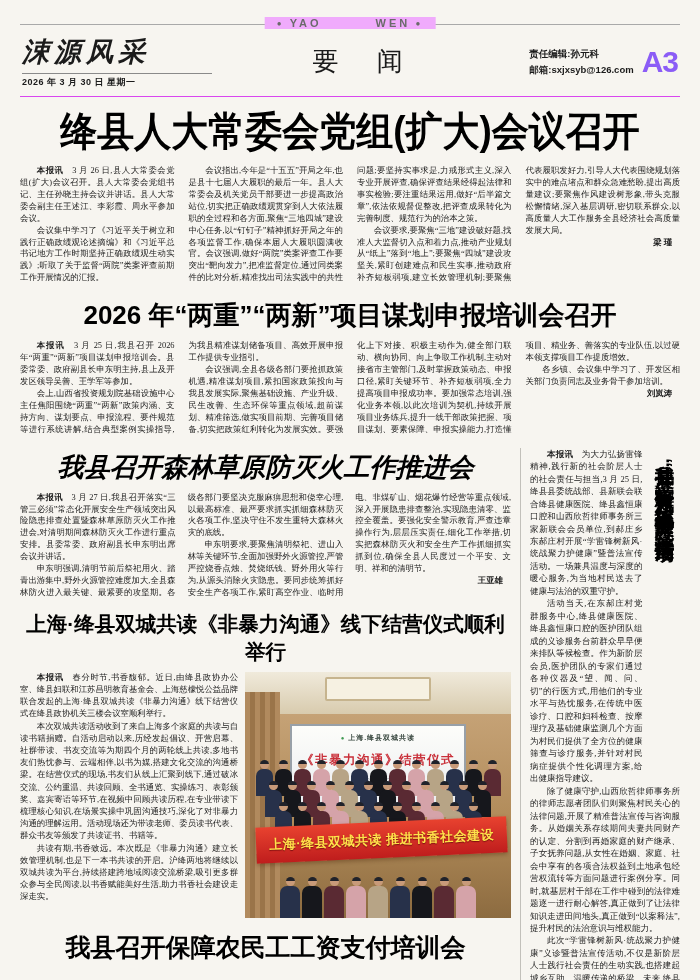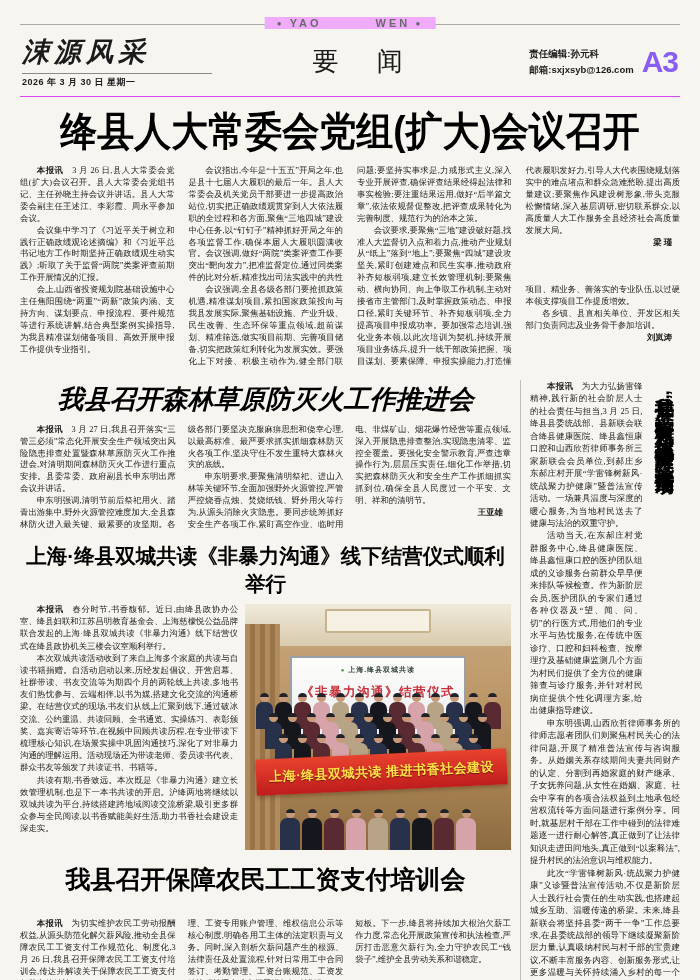--- a/index.html
+++ b/index.html
@@ -148,24 +148,26 @@
     <div class="body-txt cols-4">
       <p><b class="lead">本报讯</b>　<span>3 月 26 日,县人大常委会党组(扩大)会议召开。县人大常委会党组书记、主任孙晓主持会议并讲话。县人大常委会副主任王述江、李彩霞、周永平参加会议。</span></p>
       <p>会议集中学习了《习近平关于树立和践行正确政绩观论述摘编》和《习近平总书记地方工作时期坚持正确政绩观生动实践》;听取了关于监督“两院”类案评查前期工作开展情况的汇报。</p>
       <p>会议指出,今年是“十五五”开局之年,也是县十七届人大履职的最后一年。县人大常委会及机关党员干部要进一步提高政治站位,切实把正确政绩观贯穿到人大依法履职的全过程和各方面,聚焦“三地四城”建设中心任务,以“钉钉子”精神抓好开局之年的各项监督工作,确保本届人大履职圆满收官。会议强调,做好“两院”类案评查工作要突出“靶向发力”,把准监督定位,通过同类案件的比对分析,精准找出司法实践中的共性问题;要坚持实事求是,力戒形式主义,深入专业开展评查,确保评查结果经得起法律和事实检验;要注重结果运用,做好“后半篇文章”,依法依规督促整改,把评查成果转化为完善制度、规范行为的治本之策。</p>
       <p>会议要求,要聚焦“三地”建设破好题,找准人大监督切入点和着力点,推动产业规划从“纸上”落到“地上”;要聚焦“四城”建设攻坚关,紧盯创建难点和民生实事,推动政府补齐短板弱项,建立长效管理机制;要聚焦代表履职发好力,引导人大代表围绕规划落实中的难点堵点和群众急难愁盼,提出高质量建议;要聚焦作风建设树形象,带头克服松懈情绪,深入基层调研,密切联系群众,以高质量人大工作服务全县经济社会高质量发展大局。</p>
       <p class="byline">梁 瑾</p>
     </div>
   </div>
 
   <div>
+    <h2 class="hl hl-2">2026 年“两重”“两新”项目谋划申报培训会召开</h2>
     <div class="body-txt cols-4">
+      <p><b class="lead">本报讯</b>　<span>3 月 25 日,我县召开 2026 年“两重”“两新”项目谋划申报培训会。县委常委、政府副县长申东明主持,县上及开发区领导吴善、王学军等参加。</span></p>
       <p>会上,山西省投资规划院基础设施中心主任焦阳围绕“两重”“两新”政策内涵、支持方向、谋划要点、申报流程、要件规范等进行系统讲解,结合典型案例实操指导,为我县精准谋划储备项目、高效开展申报工作提供专业指引。</p>
       <p>会议强调,全县各级各部门要抢抓政策机遇,精准谋划项目,紧扣国家政策投向与我县发展实际,聚焦基础设施、产业升级、民生改善、生态环保等重点领域,超前谋划、精准筛选,做实项目前期、完善项目储备,切实把政策红利转化为发展实效。要强化上下对接、积极主动作为,健全部门联动、横向协同、向上争取工作机制,主动对接省市主管部门,及时掌握政策动态、申报口径,紧盯关键环节、补齐短板弱项,全力提高项目申报成功率。要加强常态培训,强化业务本领,以此次培训为契机,持续开展项目业务练兵,提升一线干部政策把握、项目谋划、要素保障、申报实操能力,打造懂项目、精业务、善落实的专业队伍,以过硬本领支撑项目工作提质增效。</p>
-      <p>各乡镇、县直相关单位、开发区相关部门负责同志及业务骨干参加培训。</p>
+      <p>各乡镇、会议集中学习了、开发区相关部门负责同志及业务骨干参加培训。</p>
       <p class="byline">刘岚涛</p>
     </div>
   </div>
 
   <div class="main-lower">
     <div class="left-zone">
 
       <div>
         <h2 class="hl hl-3">我县召开森林草原防灭火工作推进会</h2>
         <div class="body-txt cols-3">
@@ -263,19 +265,19 @@
         </div>
       </div>
 
     </div>
 
     <div class="sidebar">
       <div class="sb-headline">我县开展“学雷锋树新风·统战聚力护健康”暨普法宣传活动</div>
       <div class="sb-text">
         <p><b class="lead">本报讯</b>　<span>为大力弘扬雷锋精神,践行新的社会阶层人士的社会责任与担当,3 月 25 日,绛县县委统战部、县新联会联合绛县健康医院、绛县鑫恒康口腔和山西欣哲律师事务所三家新联会会员单位,到郝庄乡东郝庄村开展“学雷锋树新风·统战聚力护健康”暨普法宣传活动。一场兼具温度与深度的暖心服务,为当地村民送去了健康与法治的双重守护。</span></p>
         <p>活动当天,在东郝庄村党群服务中心,绛县健康医院、绛县鑫恒康口腔的医护团队组成的义诊服务台前群众早早便来排队等候检查。作为新阶层会员,医护团队的专家们通过各种仪器及“望、闻、问、切”的行医方式,用他们的专业水平与热忱服务,在传统中医诊疗、口腔和妇科检查、按摩理疗及基础健康监测几个方面为村民们提供了全方位的健康筛查与诊疗服务,并针对村民病症提供个性化调理方案,给出健康指导建议。</p>
-        <p>申东明强调,山西欣哲律师事务所的律师志愿者团队们则聚焦村民关心的法律问题,开展了精准普法宣传与咨询服务。从婚姻关系存续期间夫妻共同财产的认定、分割到再婚家庭的财产继承、子女抚养问题,从女性在婚姻、家庭、社会中享有的各项合法权益到土地承包经营权流转等方面问题进行案例分享。同时,就基层村干部在工作中碰到的法律难题逐一进行耐心解答,真正做到了让法律知识走进田间地头,真正做到“以案释法”,提升村民的法治意识与维权能力。</p>
+        <p>除了健康守护,山西欣哲律师事务所的律师志愿者团队们则聚焦村民关心的法律问题,开展了精准普法宣传与咨询服务。从婚姻关系存续期间夫妻共同财产的认定、分割到再婚家庭的财产继承、子女抚养问题,从女性在婚姻、家庭、社会中享有的各项合法权益到土地承包经营权流转等方面问题进行案例分享。同时,就基层村干部在工作中碰到的法律难题逐一进行耐心解答,真正做到了让法律知识走进田间地头,真正做到“以案释法”,提升村民的法治意识与维权能力。</p>
         <p>此次“学雷锋树新风·统战聚力护健康”义诊暨普法宣传活动,不仅是新阶层人士践行社会责任的生动实践,也搭建起城乡互助、温暖传递的桥梁。未来,绛县新联会将坚持县委“两干一争”工作总要求,在县委统战部的领导下继续凝聚新阶层力量,认真吸纳村民与村干部的宝贵建议,不断丰富服务内容、创新服务形式,让更多温暖与关怀持续涌入乡村的每一个角落,为建设“三地四城”注入源源不断的正能量!</p>
       </div>
     </div>
   </div>
 
 </div>
 
 </body></html>

